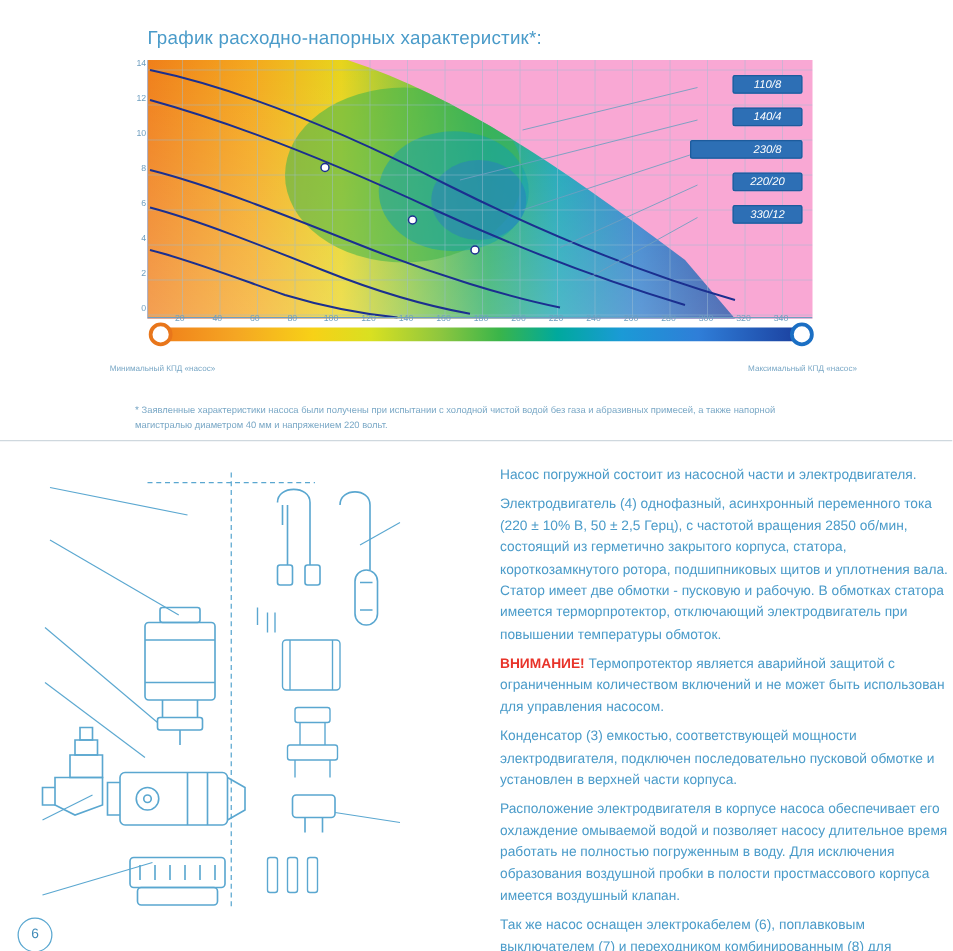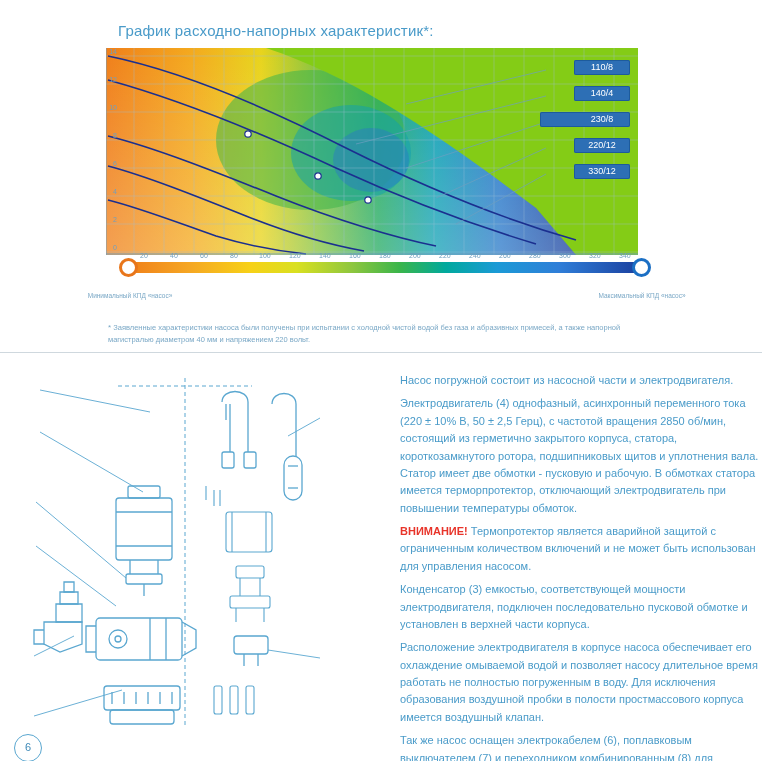--- a/index.html
+++ b/index.html
@@ -13,22 +13,23 @@
   }
   .page{position:relative;width:762px;height:626px;}
 
   
   .chart-title{
     position:absolute;left:118px;top:22px;
     font-size:15px;color:#4a9bc9;letter-spacing:.2px;
     white-space:nowrap;
   }
   .chart-box{
-    position:absolute;left:106px;top:48px;width:532px;height:207px;
-    background:#84cc16;
+    position:absolute;left:118px;top:48px;width:532px;height:207px;
+    background:#f9a8d4;
+    font-style:italic;
   }
   .plot{
     position:absolute;left:0;top:0;width:532px;height:207px;
     overflow:hidden;
   }
   .y-labels{
     position:absolute;left:99px;top:50px;width:18px;height:206px;
   }
   .y-labels span{
     position:absolute;right:0;font-size:7px;color:#6f9fc0;
@@ -180,21 +181,21 @@
 
       <g stroke="#6f9fc0" stroke-width="1">
         <line x1="0" y1="0" x2="0" y2="207"></line>
         <line x1="0" y1="206" x2="532" y2="206"></line>
       </g>
     </svg>
 
     <div class="legend-chip" style="top:12px;">110/8</div>
     <div class="legend-chip" style="top:38px;">140/4</div>
     <div class="legend-chip" style="top:64px;padding-left:40px;">230/8</div>
-    <div class="legend-chip" style="top:90px;">220/12</div>
+    <div class="legend-chip" style="top:90px;">220/20</div>
     <div class="legend-chip" style="top:116px;">330/12</div>
   </div>
 
   <div class="y-labels">
     <span style="top:-2px;">14</span>
     <span style="top:26px;">12</span>
     <span style="top:54px;">10</span>
     <span style="top:82px;">8</span>
     <span style="top:110px;">6</span>
     <span style="top:138px;">4</span>

